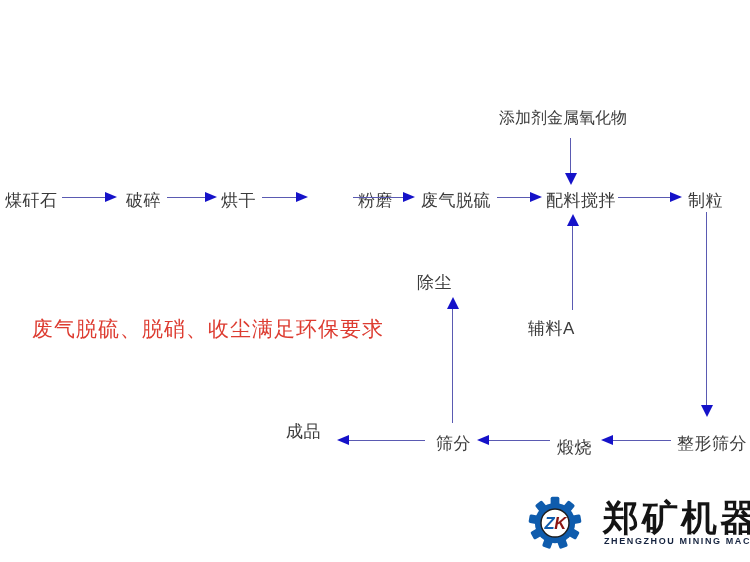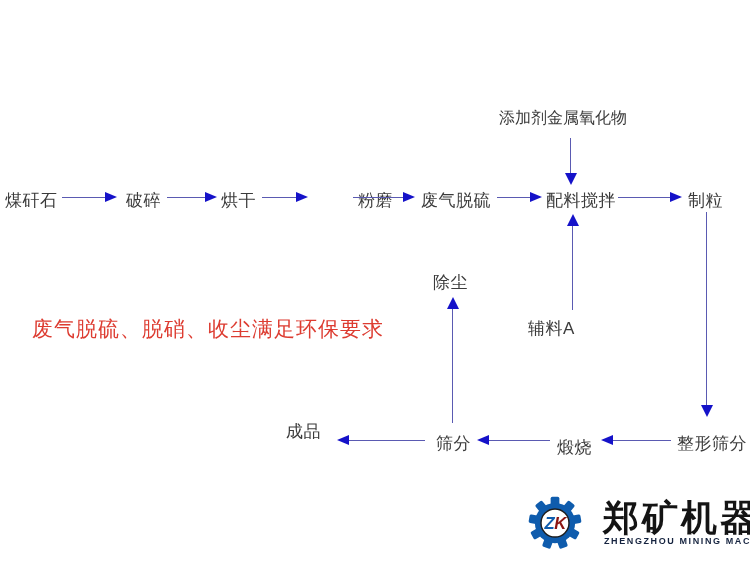--- a/index.html
+++ b/index.html
@@ -88,21 +88,21 @@
       <span class="ln"></span>
       <span class="hd"></span>
     </div>
 
   <div class="ar ar-u" style="left:566px;top:214px;height:96px;">
       <span class="ln"></span>
       <span class="hd"></span>
     </div>
   <div class="node" style="left:528px;top:317px;">辅料A</div>
 
-  <div class="node" style="left:433px;top:271px;">除尘</div>
+  <div class="node" style="left:417px;top:271px;">除尘</div>
   <div class="ar ar-u" style="left:446px;top:297px;height:126px;">
       <span class="ln"></span>
       <span class="hd"></span>
     </div>
 
   <div class="ar ar-d" style="left:700px;top:212px;height:205px;">
       <span class="ln"></span>
       <span class="hd"></span>
     </div>
 

